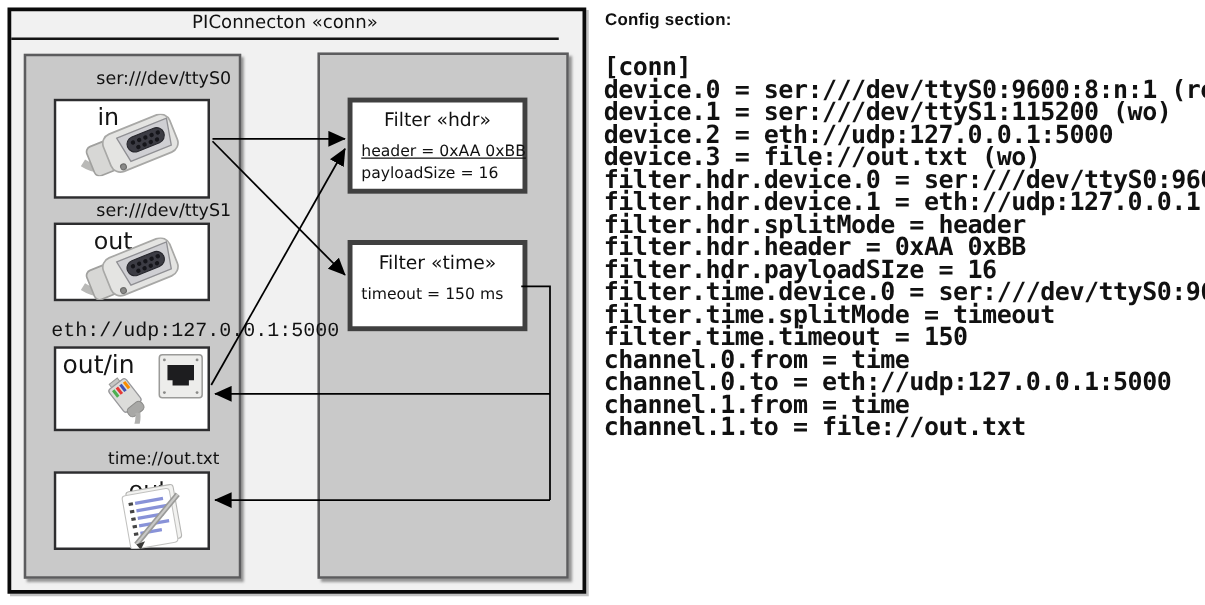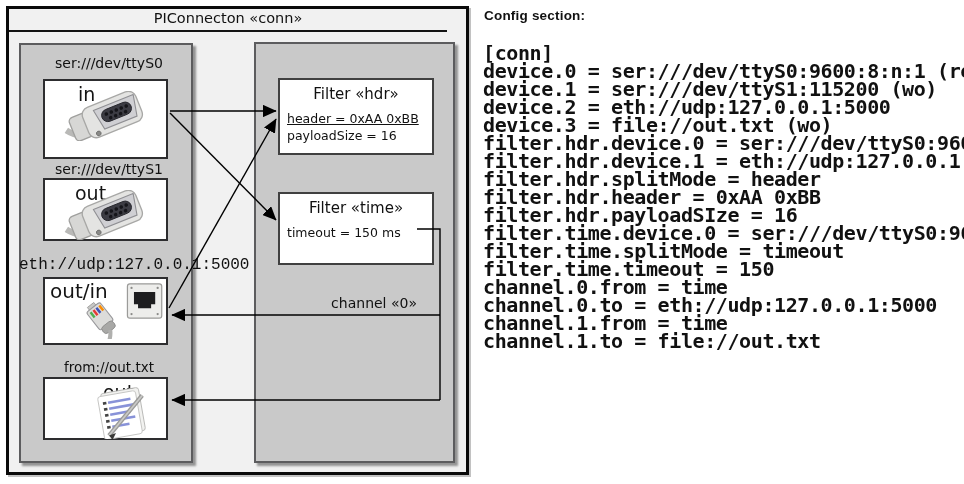--- a/index.html
+++ b/index.html
@@ -23,31 +23,31 @@
   
   .group {
     background:#c9c9c9; border:2px solid #5c5c5e; box-sizing:border-box;
     box-shadow:2.5px 2.5px 2px rgba(70,70,70,.55);
   }
   .devices-group { left:19px; top:43px; width:174px; height:420px; }
   .filters-group { left:254px; top:42px; width:201px; height:421px; }
   .group-title { left:254px; top:46px; width:201px; text-align:center; font-size:15px; }
 
   
-  .dev-label { left:19px; width:180px; text-align:center; white-space:nowrap; }
+  .dev-label { left:19px; width:180px; text-align:center; white-space:nowrap;padding-left:22px; }
   .dev-box {
     left:43px; width:125px; background:#ffffff;
     border:2px solid #2d2d2f; box-sizing:border-box;
   }
   .port { font-size:19px; line-height:19px; color:#141414; }
 
   
   .filter-box {
-    left:278px; width:156px; background:#ffffff;
-    border:2px solid #404040; box-sizing:border-box;
+    left:278px; width:144px; background:#ffffff;
+    border:4px solid #404040; box-sizing:border-box;
   }
   .filter-title { width:100%; text-align:center; top:5px; font-size:15px; }
   .filter-attr { left:7px; font-size:12.5px; white-space:nowrap; }
 
   .channel-label { left:277px; width:140px; text-align:right; font-size:14px; white-space:nowrap; }
 
   
   .config-heading {
     left:484px; top:8px; font-family:"Liberation Sans", sans-serif;
     font-weight:bold; font-size:13.5px; letter-spacing:.2px;
@@ -136,21 +136,21 @@
         <rect x="34" y="31" width="3" height="8" fill="#4caf50"></rect>
         <rect x="38.5" y="31" width="3" height="8" fill="#e53935"></rect>
         <rect x="43" y="31" width="3" height="8" fill="#3f51b5"></rect>
         <rect x="47.5" y="31" width="3" height="8" fill="#fb8c00"></rect>
         <rect x="33" y="54" width="17" height="10" rx="4" fill="#a8a8a6" stroke="#8a8a88"></rect>
         <path d="M41,63 q-6,10 -17,13" stroke="#b0b0ae" stroke-width="5" fill="none"></path>
       </g>
     </svg>
   </div>
 
-  <div class="abs dev-label" style="top:359px; font-size:13.5px;">from://out.txt</div>
+  <div class="abs dev-label" style="top:359px; font-size:13.5px;">time://out.txt</div>
   <div class="abs dev-box" style="top:377px; height:63px;">
     <span class="abs port" style="left:58px; top:4px;">out</span>
     <svg class="icon" style="left:42px; top:6px; width:72px; height:54px;" viewBox="0 0 80 62">
       <g transform="rotate(-10 40 31)">
         <rect x="18" y="6" width="44" height="50" rx="3" fill="#f2f2f0" stroke="#b5b5b3"></rect>
         <rect x="14" y="9" width="44" height="50" rx="3" fill="#ffffff" stroke="#c2c2c0"></rect>
         <rect x="19" y="16" width="4" height="3" fill="#444"></rect>
           <rect x="25" y="16" width="26" height="3" fill="#8892d8"></rect>
         <rect x="19" y="23" width="4" height="3" fill="#444"></rect>
           <rect x="25" y="23" width="30" height="3" fill="#8892d8"></rect>
@@ -171,21 +171,20 @@
     <div class="abs filter-title">Filter «hdr»</div>
     <div class="abs filter-attr" style="top:31px;text-decoration:underline;">header = 0xAA 0xBB</div>
     <div class="abs filter-attr" style="top:48px;">payloadSize = 16</div>
   </div>
 
   <div class="abs filter-box" style="top:192px; height:73px;">
     <div class="abs filter-title">Filter «time»</div>
     <div class="abs filter-attr" style="top:31px;">timeout = 150 ms</div>
   </div>
 
-  <div class="abs channel-label" style="top:295px;">channel «0»</div>
 
   <svg class="abs overlay" width="964" height="484">
     <defs>
       <marker id="arr" viewBox="0 0 10 9" refX="9.5" refY="4.5" markerWidth="10" markerHeight="9" orient="auto">
         <path d="M0,0 L10,4.5 L0,9 Z" fill="#000"></path>
       </marker>
     </defs>
     <line x1="170" y1="111" x2="276" y2="111" stroke="#000" stroke-width="1.4" marker-end="url(#arr)"></line>
     <line x1="170" y1="113" x2="276" y2="220" stroke="#000" stroke-width="1.4" marker-end="url(#arr)"></line>
     <line x1="169" y1="308" x2="276" y2="119" stroke="#000" stroke-width="1.4" marker-end="url(#arr)"></line>

